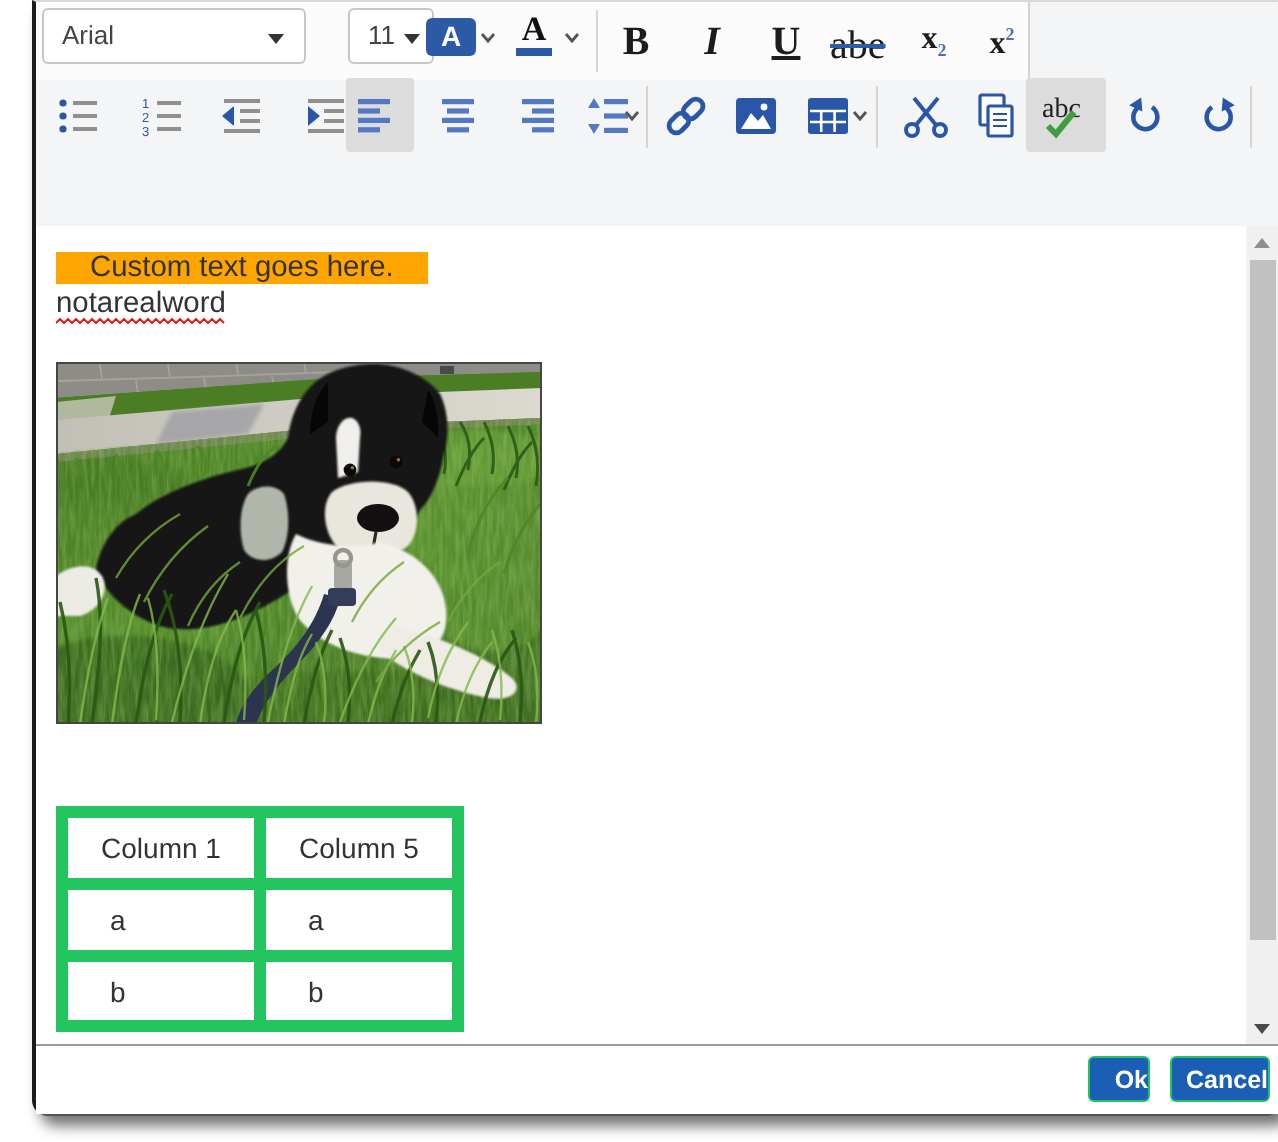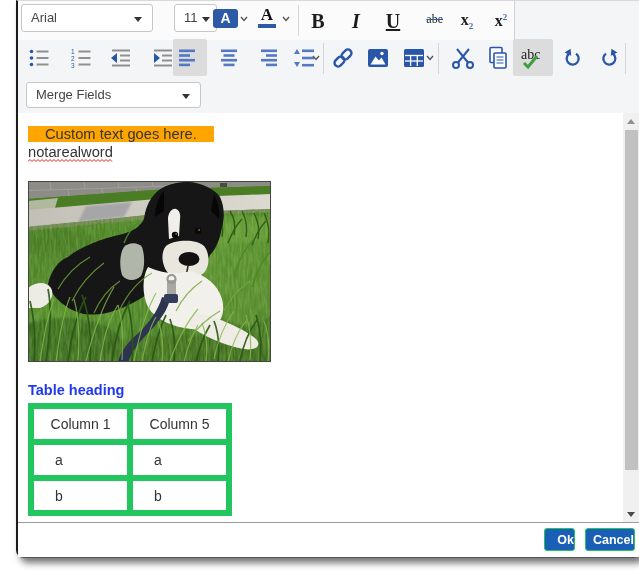--- a/index.html
+++ b/index.html
@@ -58,21 +58,21 @@
   <div class="abs" style="left:240px;top:23px;width:18px;height:4px;background:#2c5aa6;"></div>
   <svg class="abs" style="left:262px;top:13px;" width="12" height="10" viewBox="0 0 12 10">
       <polyline points="3,3 6,6.5 9,3" fill="none" stroke="#555" stroke-width="1.4"></polyline>
     </svg>
 
   <div class="abs vsep" style="left:280px;top:4px;height:31px;"></div>
 
   <div class="abs serifbtn" style="left:289px;top:9px;width:22px;font-size:20px;font-weight:bold;text-align:center;">B</div>
   <div class="abs serifbtn" style="left:328px;top:9px;width:20px;font-size:20px;font-style:italic;font-weight:bold;text-align:center;">I</div>
   <div class="abs serifbtn" style="left:364px;top:9px;width:22px;font-size:20px;font-weight:bold;text-decoration:underline;text-align:center;">U</div>
-  <div class="abs serifbtn" style="left:397px;top:11px;width:28px;font-size:12px;text-decoration:line-through;text-decoration-color:#2e5ca8;text-align:right;">abe</div>
+  <div class="abs serifbtn" style="left:397px;top:11px;width:28px;font-size:20px;text-decoration:line-through;text-decoration-color:#2e5ca8;text-align:left;">abe</div>
   <div class="abs serifbtn" style="left:437px;top:10px;width:24px;font-size:16px;font-weight:bold;text-align:center;">x<sub style="font-size:9px;color:#4a6fb5;">2</sub></div>
   <div class="abs serifbtn" style="left:471px;top:11px;width:24px;font-size:16px;font-weight:bold;text-align:center;">x<sup style="font-size:9px;color:#4a6fb5;">2</sup></div>
 
   <div class="abs selbg" style="left:155px;top:38px;width:34px;height:37px;"></div>
   <div class="abs selbg" style="left:495px;top:38px;width:40px;height:37px;"></div>
 
   <svg class="abs" id="icons" style="left:0;top:39px;" width="622" height="37" viewBox="0 0 622 37">
     <g fill="#2a56a8">
 
       <circle cx="13.5" cy="11.5" r="1.8"></circle>
@@ -176,22 +176,20 @@
     <polygon points="552.6,8.8 553.2,15.8 546.6,12.6" fill="#2a56a8"></polygon>
 
     <path d="M 588.0,13.6 A 6.0,6.0 0 1 0 595.2,14.0" stroke="#2a56a8" stroke-width="2.3" fill="none"></path>
     <polygon points="593.4,8.8 592.8,15.8 599.4,12.6" fill="#2a56a8"></polygon>
   </svg>
 
   <div class="abs vsep" style="left:305px;top:42px;height:31px;"></div>
   <div class="abs vsep" style="left:420px;top:42px;height:31px;"></div>
   <div class="abs vsep" style="left:607px;top:42px;height:31px;"></div>
 
-  <div class="abs dd" style="left:8px;top:81px;width:175px;height:26px;line-height:24px;">Merge Fields
-    <span class="caret" style="right:10px;top:11px;"></span></div>
 
   <div class="abs" id="editor">
     <span class="abs hl" style="left:10px;top:13px;">Custom text goes here.</span>
     <span class="abs" id="word" style="left:10px;top:31px;">notarealword</span>
     <svg class="abs" style="left:10px;top:46px;" width="86" height="4" viewBox="0 0 86 4">
         <path d="M0,2.5 L2,0.5 L4,2.5 L6,0.5 L8,2.5 L10,0.5 L12,2.5 L14,0.5 L16,2.5 L18,0.5 L20,2.5 L22,0.5 L24,2.5 L26,0.5 L28,2.5 L30,0.5 L32,2.5 L34,0.5 L36,2.5 L38,0.5 L40,2.5 L42,0.5 L44,2.5 L46,0.5 L48,2.5 L50,0.5 L52,2.5 L54,0.5 L56,2.5 L58,0.5 L60,2.5 L62,0.5 L64,2.5 L66,0.5 L68,2.5 L70,0.5 L72,2.5 L74,0.5 L76,2.5 L78,0.5 L80,2.5 L82,0.5 L84,2.5" fill="none" stroke="#e02020" stroke-width="1"></path>
       </svg>
     <svg class="abs" id="photo" style="left:10px;top:68px;" width="243" height="181" viewBox="0 0 243 181">
       <defs>
         <linearGradient id="gg" x1="0" y1="0" x2="1" y2="1">
@@ -341,21 +339,20 @@
         <path d="M 44,120 C 52,104 62,92 76,82"></path>
           <path d="M 92,128 C 100,112 110,100 124,92"></path>
         <path d="M 66,132 C 72,118 80,108 92,100"></path>
           <path d="M 148,130 C 154,118 162,108 174,100"></path>
         <path d="M 196,130 C 202,118 210,108 222,100"></path>
           <path d="M 30,108 C 38,94 48,84 62,76"></path>
         <path d="M 160,160 C 168,148 178,138 192,130"></path>
       </g>
       <rect x="0.5" y="0.5" width="242" height="180" fill="none" stroke="#454545" stroke-width="1"></rect>
     </svg>
-    <div class="abs" id="theading" style="left:10px;top:269px;">Table heading</div>
     <table class="t abs" style="left:10px;top:290px;">
       <tbody>
           <tr>
             <td style="width:99px;height:36px;text-align:center;">Column 1</td>
             <td style="width:99px;text-align:center;">Column 5</td>
           </tr>
       <tr>
             <td style="height:36px;padding-left:21px;">a</td>
             <td style="padding-left:21px;">a</td>
           </tr>

